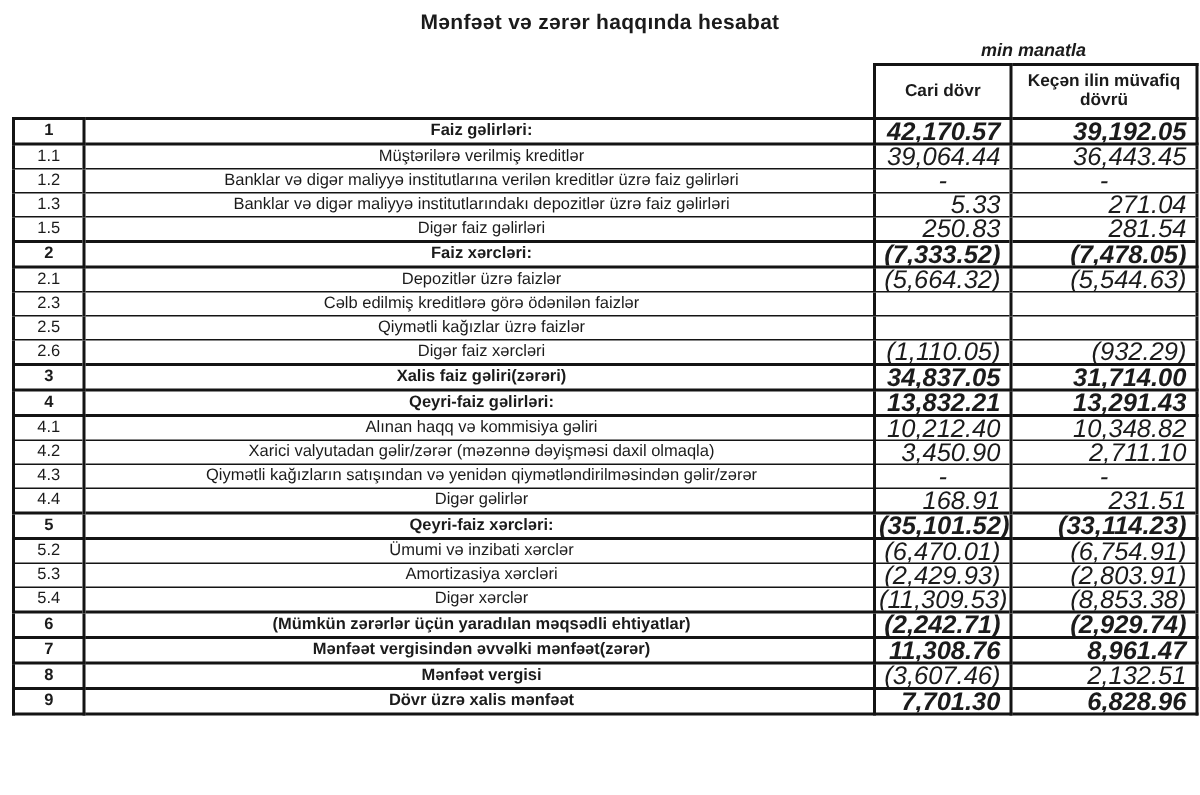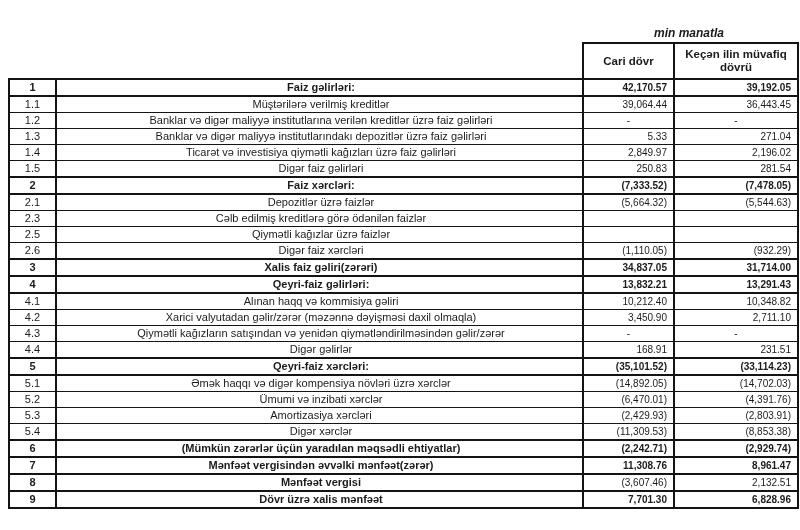--- a/index.html
+++ b/index.html
@@ -74,41 +74,43 @@
   table.pl tbody td.num {
     text-align: center;
   }
   table.pl tbody td.lbl {
     text-align: center;
     padding-left: 5px;
   }
   table.pl tbody td.val {
     text-align: right;
     padding-right: 6px;
-    font-size: 10px;
+    font-size: 17px;
+    font-style: italic;
   }
   table.pl tbody td.val.dash {
     text-align: center;
     padding-right: 2px;
   }
   table.pl tbody tr.sec td {
     border-top-width: 2px;
     border-bottom-width: 2px;
     font-weight: 700;
   }
   table.pl tbody tr.sec td.val.reg {
     font-weight: 400;
     margin-left: 40px;
   }
 </style>
 </head>
 <body>
 
 <div class="page">
 
+  <div class="title">Mənfəət və zərər haqqında hesabat</div>
 
   <div class="unit-note">min manatla</div>
 
   <table class="pl">
     <colgroup>
       <col style="width:47px">
       <col style="width:527px">
       <col style="width:91px">
       <col style="width:124px">
     </colgroup>
@@ -140,26 +142,20 @@
           <td class="val dash">-</td>
           <td class="val dash">-</td>
         </tr>
         <tr>
           <td class="num">1.3</td>
           <td class="lbl">Banklar və digər maliyyə institutlarındakı depozitlər üzrə faiz gəlirləri</td>
           <td class="val">5.33</td>
           <td class="val">271.04</td>
         </tr>
         <tr>
-          <td class="num">1.4</td>
-          <td class="lbl">Ticarət və investisiya qiymətli kağızları üzrə faiz gəlirləri</td>
-          <td class="val">2,849.97</td>
-          <td class="val">2,196.02</td>
-        </tr>
-        <tr>
           <td class="num">1.5</td>
           <td class="lbl">Digər faiz gəlirləri</td>
           <td class="val">250.83</td>
           <td class="val">281.54</td>
         </tr>
         <tr class="sec">
           <td class="num">2</td>
           <td class="lbl">Faiz xərcləri:</td>
           <td class="val">(7,333.52)</td>
           <td class="val">(7,478.05)</td>
@@ -224,30 +220,24 @@
           <td class="val">168.91</td>
           <td class="val">231.51</td>
         </tr>
         <tr class="sec">
           <td class="num">5</td>
           <td class="lbl">Qeyri-faiz xərcləri:</td>
           <td class="val">(35,101.52)</td>
           <td class="val">(33,114.23)</td>
         </tr>
         <tr>
-          <td class="num">5.1</td>
-          <td class="lbl">Əmək haqqı və digər kompensiya növləri üzrə xərclər</td>
-          <td class="val">(14,892.05)</td>
-          <td class="val">(14,702.03)</td>
-        </tr>
-        <tr>
           <td class="num">5.2</td>
           <td class="lbl">Ümumi və inzibati xərclər</td>
           <td class="val">(6,470.01)</td>
-          <td class="val">(4,391.76)</td>
+          <td class="val">(6,754.91)</td>
         </tr>
         <tr>
           <td class="num">5.3</td>
           <td class="lbl">Amortizasiya xərcləri</td>
           <td class="val">(2,429.93)</td>
           <td class="val">(2,803.91)</td>
         </tr>
         <tr>
           <td class="num">5.4</td>
           <td class="lbl">Digər xərclər</td>

